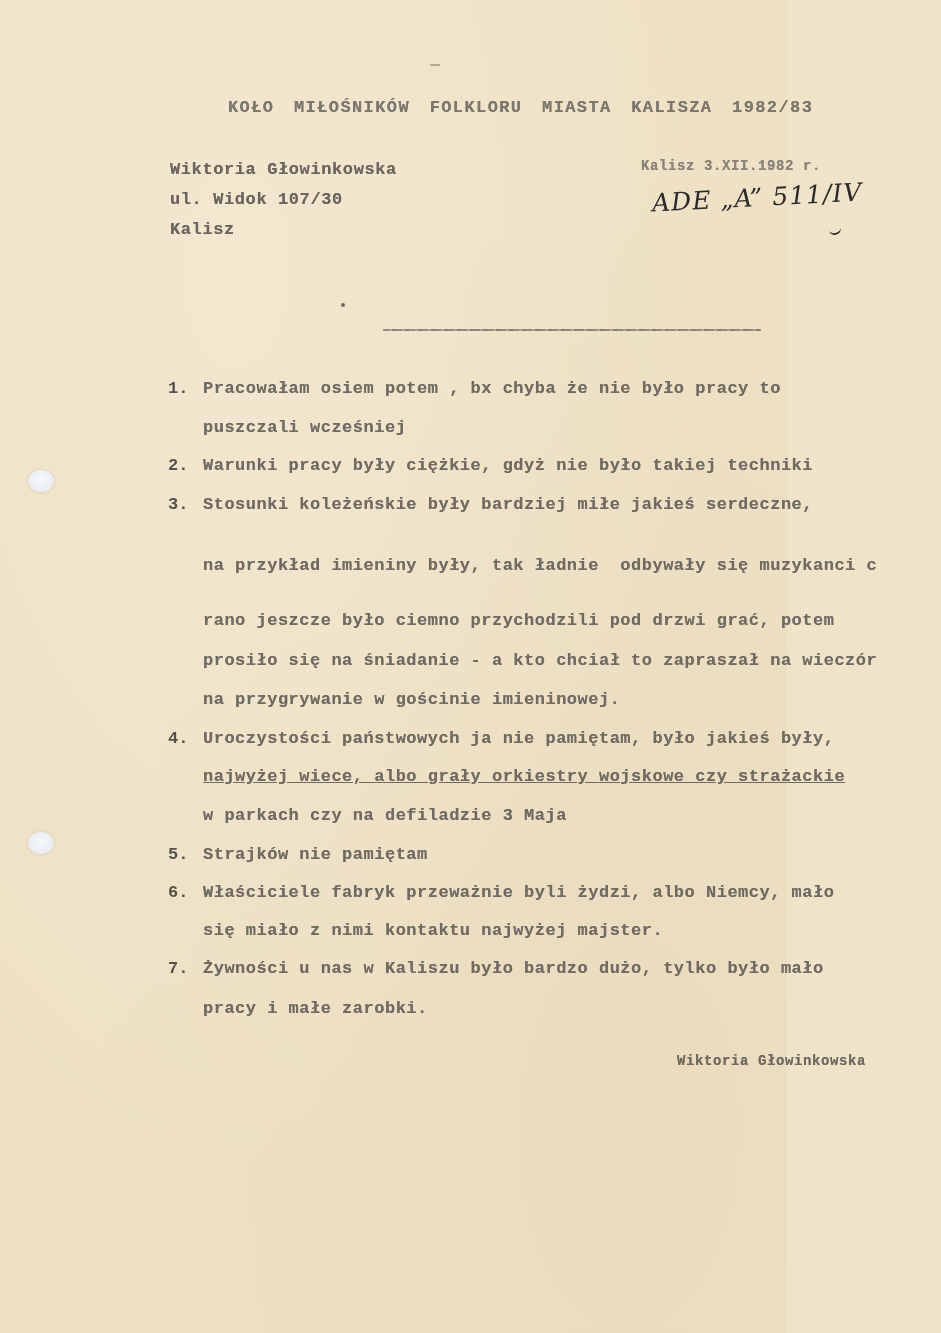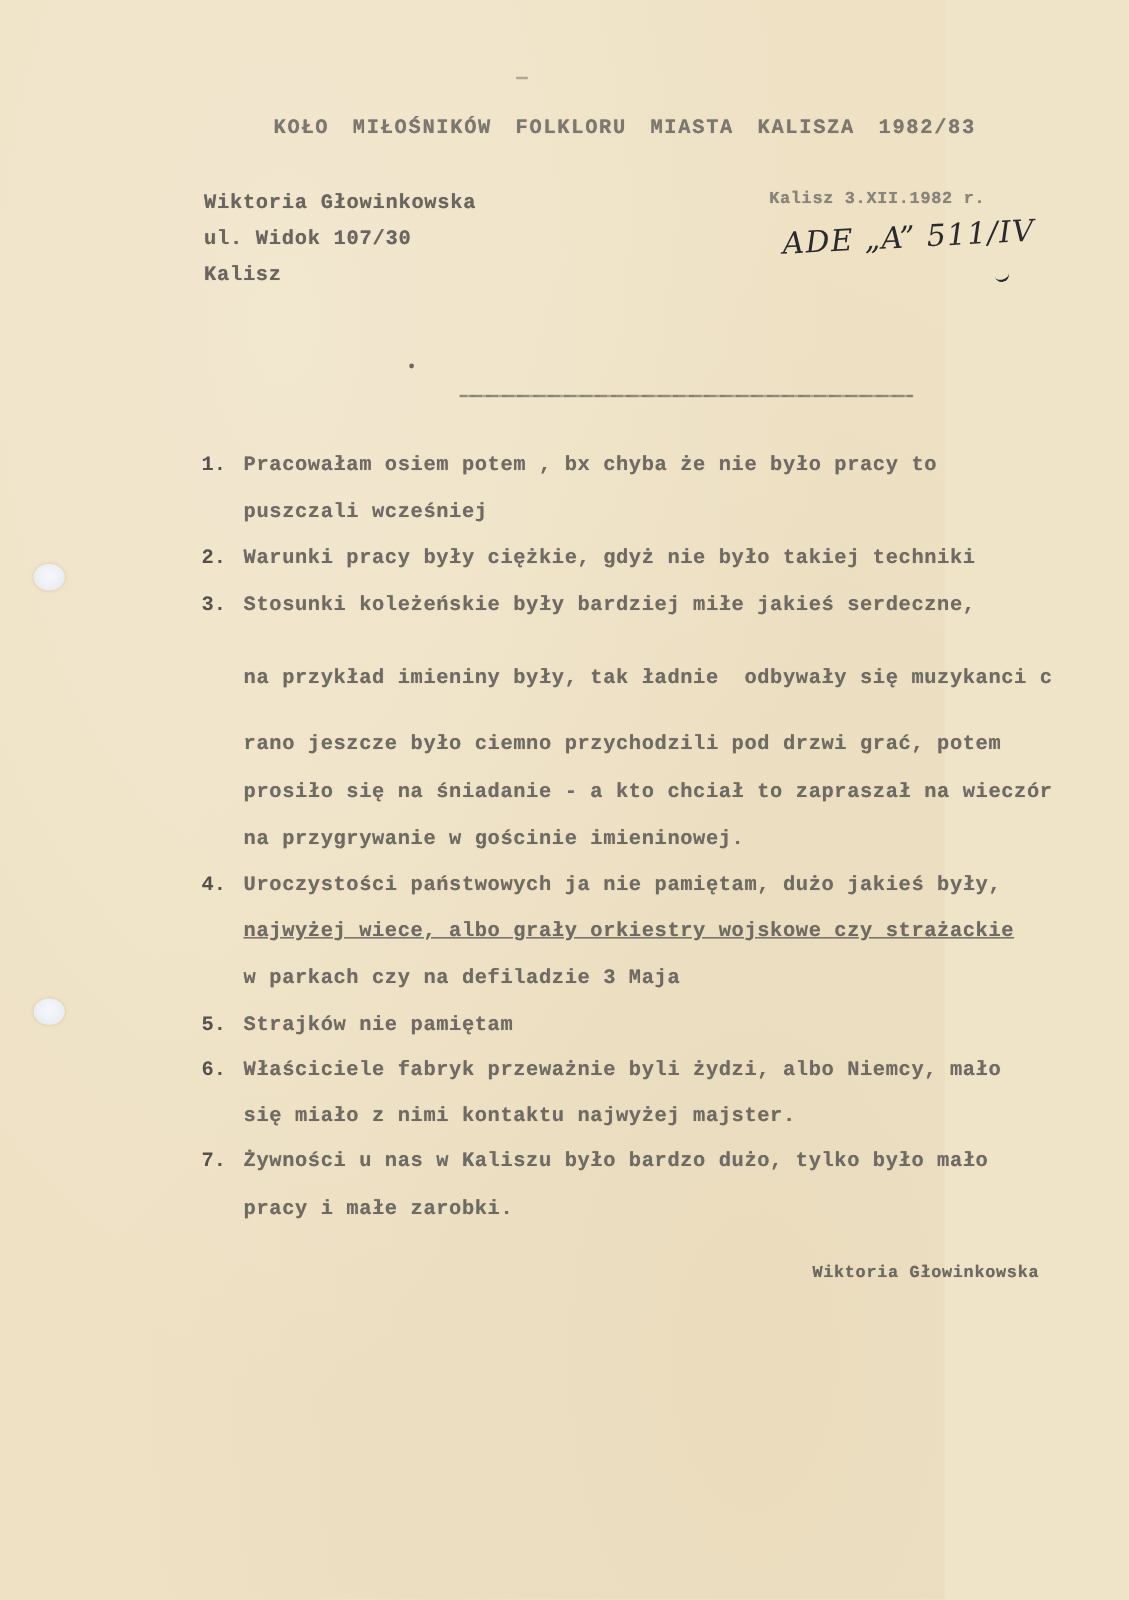--- a/index.html
+++ b/index.html
@@ -148,21 +148,21 @@
   <div class="body-line" style="top:456px;">Warunki pracy były ciężkie, gdyż nie było takiej techniki</div>
 
   <div class="item-num" style="left:168px; top:495px;">3.</div>
   <div class="body-line" style="top:495px;">Stosunki koleżeńskie były bardziej miłe jakieś serdeczne,</div>
   <div class="body-line" style="top:530px;margin-top:26px;">na przykład imieniny były, tak ładnie  odbywały się muzykanci c</div>
   <div class="body-line" style="top:611px;">rano jeszcze było ciemno przychodzili pod drzwi grać, potem</div>
   <div class="body-line" style="top:651px;">prosiło się na śniadanie - a kto chciał to zapraszał na wieczór</div>
   <div class="body-line" style="top:690px;">na przygrywanie w gościnie imieninowej.</div>
 
   <div class="item-num" style="left:168px; top:729px;">4.</div>
-  <div class="body-line" style="top:729px;">Uroczystości państwowych ja nie pamiętam, dużo jakieś były,</div>
+  <div class="body-line" style="top:729px;">Uroczystości państwowych ja nie pamiętam, było jakieś były,</div>
   <div class="body-line" style="top:767px;text-decoration:underline;">najwyżej wiece, albo grały orkiestry wojskowe czy strażackie</div>
   <div class="body-line" style="top:806px;">w parkach czy na defiladzie 3 Maja</div>
 
   <div class="item-num" style="left:168px; top:845px;">5.</div>
   <div class="body-line" style="top:845px;">Strajków nie pamiętam</div>
 
   <div class="item-num" style="left:168px; top:883px;">6.</div>
   <div class="body-line" style="top:883px;">Właściciele fabryk przeważnie byli żydzi, albo Niemcy, mało</div>
   <div class="body-line" style="top:921px;">się miało z nimi kontaktu najwyżej majster.</div>
 

